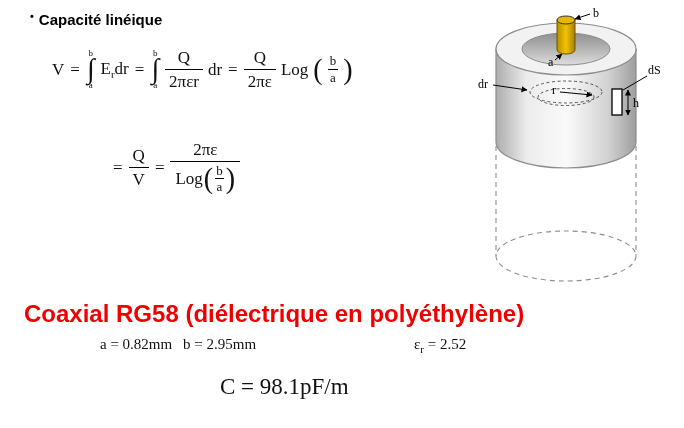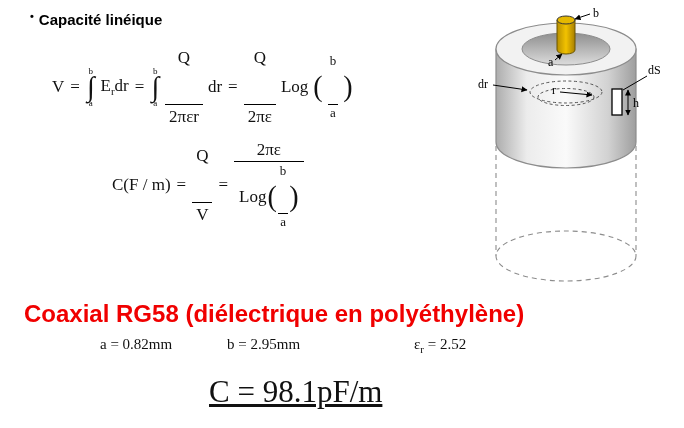--- a/index.html
+++ b/index.html
@@ -13,41 +13,41 @@
   
   .eq{position:absolute;display:flex;align-items:center;gap:5px;font-size:17px;}
   .eq1{left:52px;top:48px;}
   .eq2{left:112px;top:140px;}
   .tok{white-space:nowrap;}
   .op{padding:0 1px;}
   sub{font-size:11px;}
   
   .frac{display:inline-flex;flex-direction:column;align-items:center;vertical-align:middle;}
   .frac .num{display:block;padding:0 4px 1px;line-height:1.15;text-align:center;}
-  .frac .den{display:block;border-top:1.4px solid #000;padding:2px 4px 0;line-height:1.15;text-align:center;margin-top:35px;}
+  .frac .den{display:block;border-top:1.4px solid #000;padding:2px 4px 0;line-height:1.15;text-align:center;}
   .frac.small{font-size:13px;}
   .frac.small .num{padding:0 2px 0;}
   .frac.small .den{padding:1px 2px 0;}
   .den-row{display:flex;align-items:center;gap:1px;border-top:1.4px solid #000;padding:2px 5px 0;}
   .den-row .den{border-top:1.4px solid #000;}
   
   .integral{display:inline-flex;flex-direction:column;align-items:center;line-height:1;margin:0 1px;}
   .integral .lim{font-size:9px;line-height:1;}
   .integral .sign{font-size:28px;line-height:0.82;}
   
   .paren{display:inline-block;font-size:165%;font-weight:300;line-height:1;transform:scaleY(1.05);}
   
   .coax-heading{position:absolute;left:24px;top:300px;font-family:"Liberation Sans",sans-serif;font-weight:bold;font-size:24px;color:#f00000;}
   
   .val{position:absolute;font-size:15px;}
   .val-a{left:100px;top:336px;}
-  .val-b{left:183px;top:336px;margin-left:44px;}
+  .val-b{left:183px;top:336px;}
   .val-eps{left:414px;top:336px;}
   
-  .result{position:absolute;left:209px;top:374px;font-size:31px;text-decoration:underline;}
+  .result{position:absolute;left:220px;top:374px;font-size:23px;}
   
   .diagram{position:absolute;left:476px;top:4px;}
   .diagram text{font-family:"Liberation Serif",serif;}
 </style>
 </head>
 <body>
 
 <div class="slide">
 
   <div class="title">
@@ -82,21 +82,20 @@
     <span class="tok">Log</span>
     <span class="paren">(</span>
     <span class="frac small">
       <span class="num">b</span>
       <span class="den">a</span>
     </span>
     <span class="paren">)</span>
   </div>
 
   <div class="eq eq2">
-    <span class="tok">C(F / m)</span>
     <span class="tok op">=</span>
     <span class="frac">
       <span class="num">Q</span>
       <span class="den">V</span>
     </span>
     <span class="tok op">=</span>
     <span class="frac">
       <span class="num">2πε</span>
       <span class="den-row">
         <span>Log</span>

